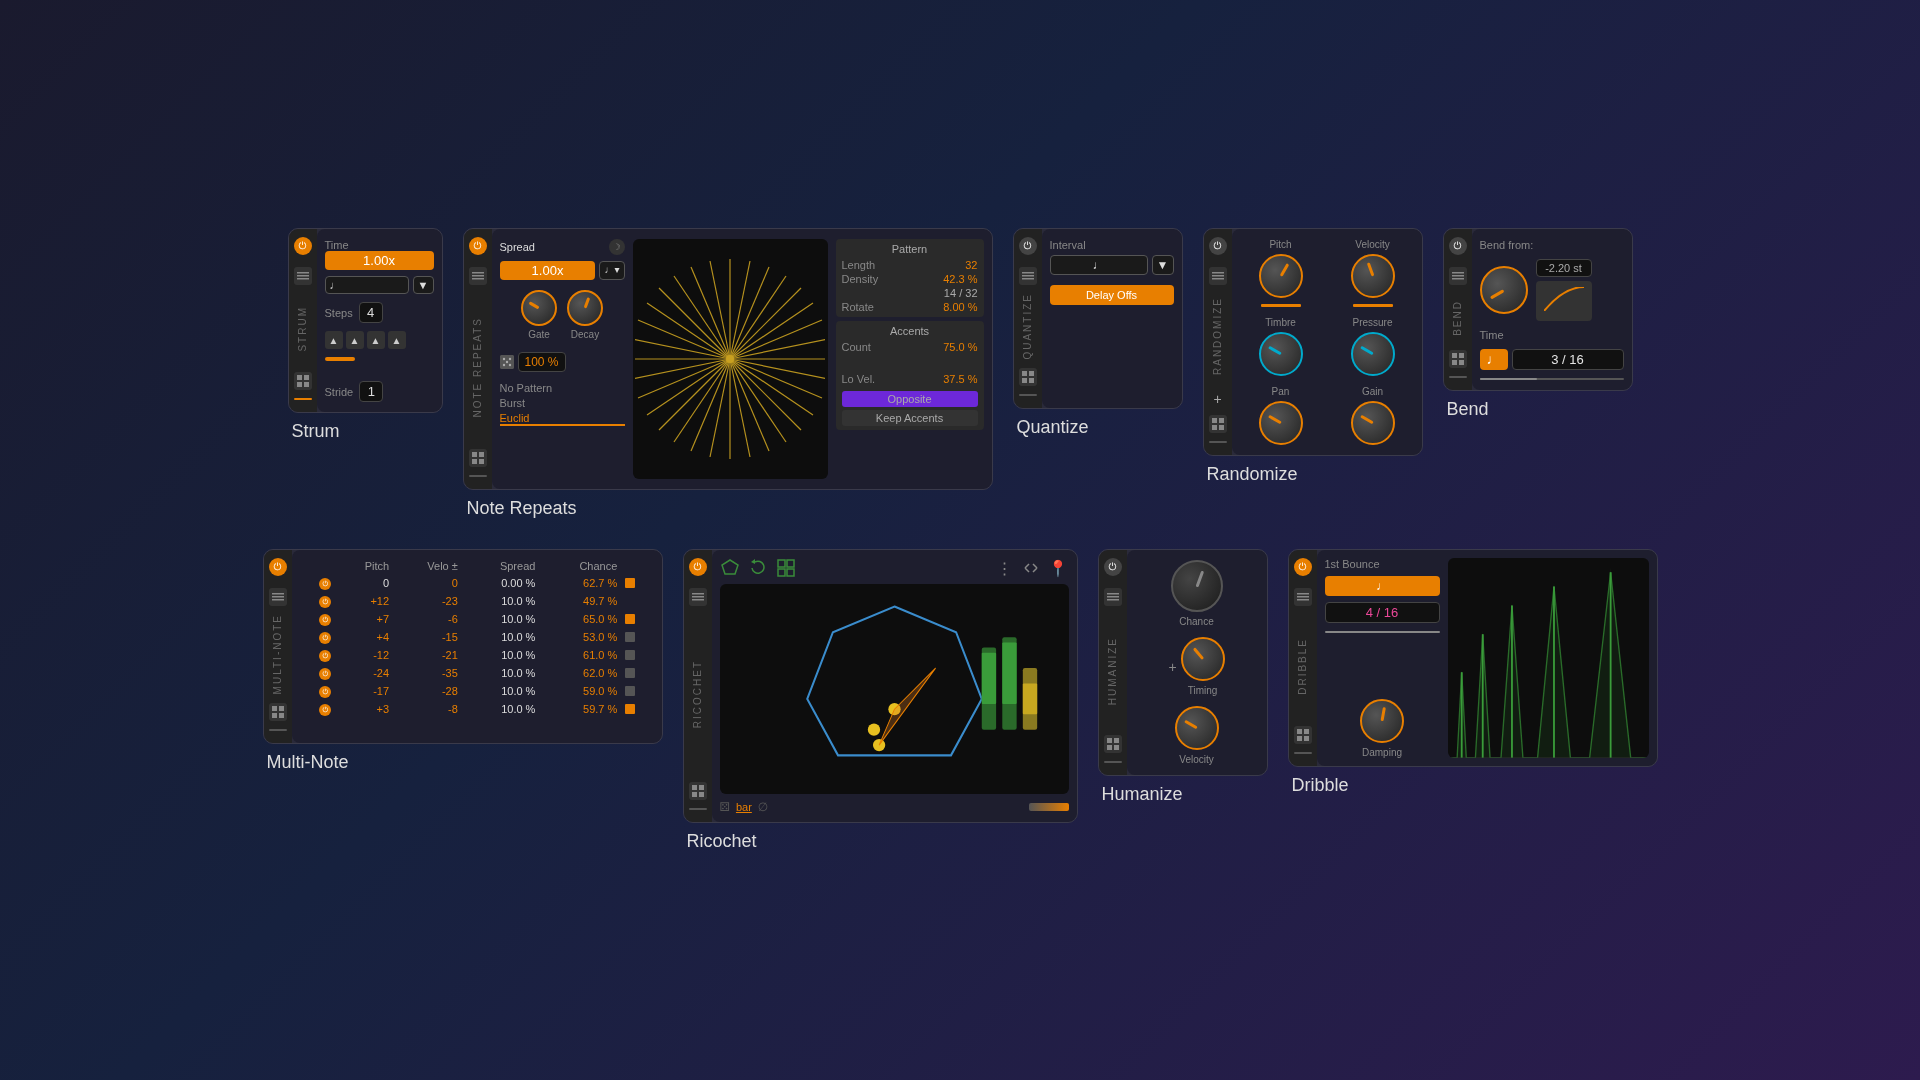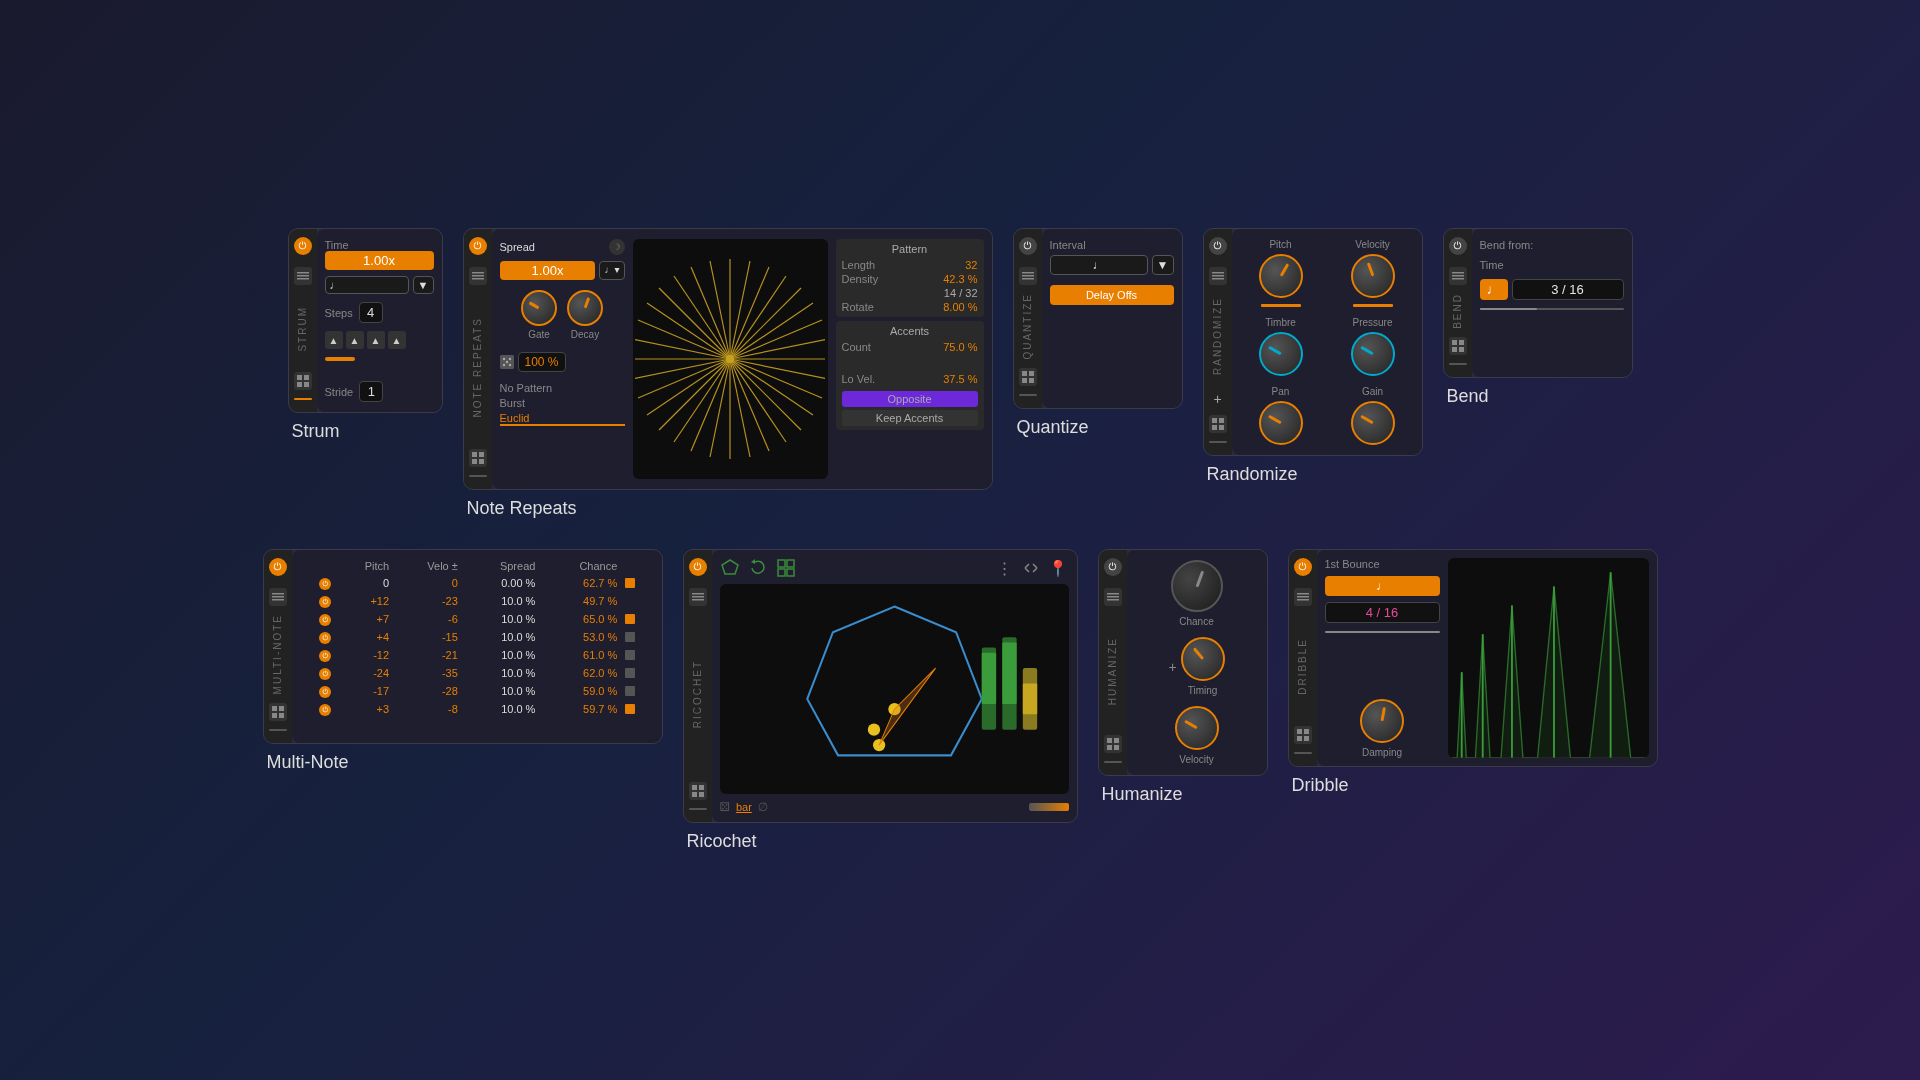--- a/index.html
+++ b/index.html
@@ -572,20 +572,33 @@
                 <rect x="3" y="3" width="5" height="5" fill="#888"></rect>
                   <rect x="10" y="3" width="5" height="5" fill="#888"></rect>
                 <rect x="3" y="10" width="5" height="5" fill="#888"></rect>
                   <rect x="10" y="10" width="5" height="5" fill="#888"></rect>
               </svg>
             </div>
             <div style="width:18px;height:2px;background:#555;border-radius:1px;margin-bottom:4px;"></div>
           </div>
           <div class="module-inner" style="flex:1;padding:10px 8px;display:flex;flex-direction:column;gap:8px;">
             <div class="text-sm text-gray">Bend from:</div>
+            <div style="display:flex;align-items:center;gap:8px;">
+              <div class="knob-outer knob-orange" style="width:48px;height:48px;">
+                <div class="knob-marker" style="transform:translateX(-50%) rotate(-120deg);"></div>
+              </div>
+              <div style="display:flex;flex-direction:column;gap:4px;">
+                <div class="value-display" style="color:#aaa;font-size:11px;">-2.20 st</div>
+                <div style="background:#333;border-radius:4px;padding:6px 8px;">
+                  <svg width="40" height="24" viewBox="0 0 40 24">
+                    <path d="M0 24 Q20 0 40 0" stroke="#e87f00" stroke-width="2" fill="none"></path>
+                  </svg>
+                </div>
+              </div>
+            </div>
             <div class="text-sm text-gray">Time</div>
             <div style="display:flex;gap:4px;">
               <div class="value-display value-display-orange" style="width:28px;font-size:14px;">♩</div>
               <div class="value-display" style="color:#e5e5e5;flex:1;">3 / 16</div>
             </div>
             <div style="width:100%;height:2px;background:#555;border-radius:1px;">
               <div style="width:40%;height:2px;background:#888;border-radius:1px;"></div>
             </div>
           </div>
         </div>

